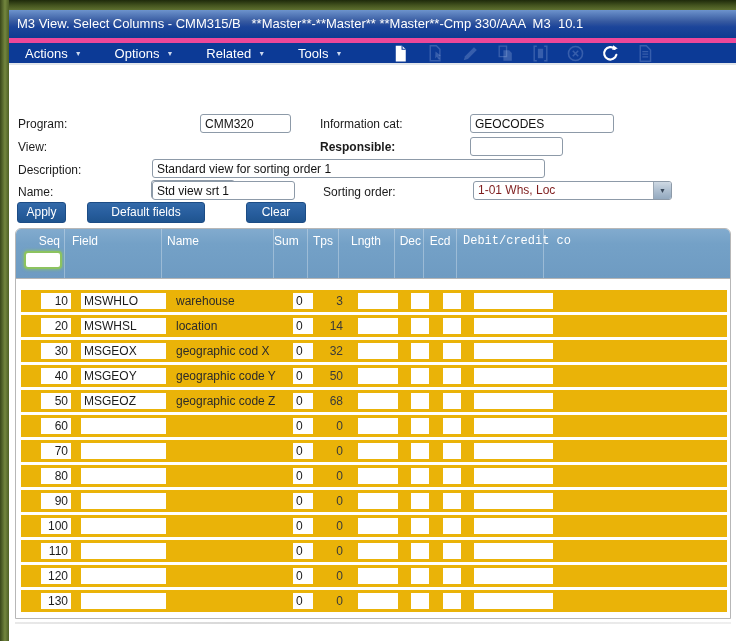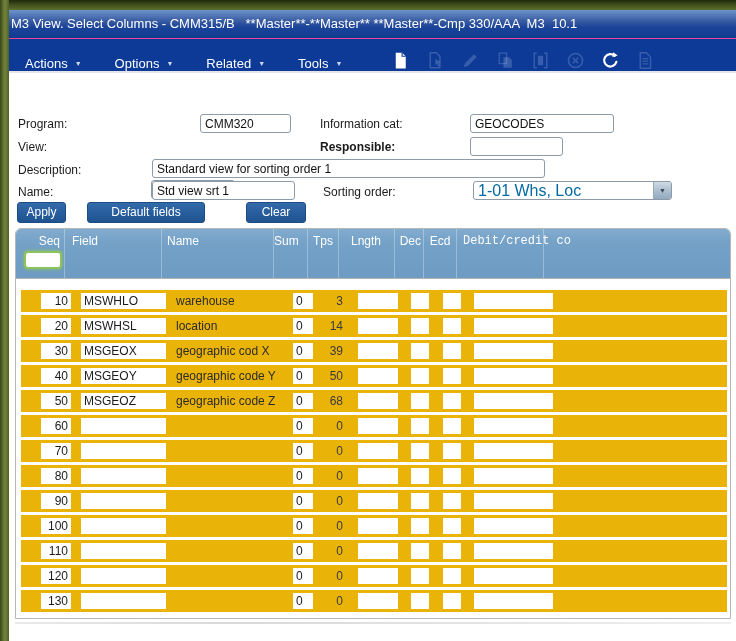--- a/index.html
+++ b/index.html
@@ -9,39 +9,39 @@
     -webkit-font-smoothing:antialiased;
   }
   
   .frame-top{position:absolute;left:0;top:0;width:736px;height:10px;
     background:linear-gradient(180deg,#1e2a0b 0%,#44541f 55%,#5e7030 100%);}
   .frame-left{position:absolute;left:0;top:0;width:9px;height:641px;
     background:linear-gradient(90deg,#39461a 0%,#73863e 55%,#4e5f26 100%);}
   
   .titlebar{position:absolute;left:9px;top:10px;width:727px;height:28px;box-sizing:border-box;
     background:linear-gradient(180deg,#6d93cc 0%,#35589f 42%,#1c459a 60%,#0e3b90 100%);
-    color:#fff;font-size:13px;line-height:28px;padding-left:2px;white-space:pre;overflow:hidden;}
-  
-  .menubar{position:absolute;left:9px;top:38px;width:727px;height:35px;box-sizing:border-box;
-    background:#0c3a96;border-top:1px solid #ec4899;border-bottom:2px solid #e2e6ea;
-    display:flex;align-items:flex-end;}
+    color:#fff;font-size:13px;line-height:28px;padding-left:8px;white-space:pre;overflow:hidden;}
+  
+  .menubar{position:absolute;left:9px;top:38px;width:727px;height:27px;box-sizing:border-box;
+    background:#0c3a96;border-top:5px solid #ec4899;border-bottom:2px solid #e2e6ea;
+    display:flex;align-items:center;}
   .menu-item{color:#ffffff;font-size:13px;display:inline-flex;align-items:center;cursor:default;}
   .menu-item .caret{font-size:7px;margin-left:7px;color:#cdd9ee;}
   #menu-items{display:flex;align-items:center;gap:33px;padding-left:16px;}
   #toolbar-icons{display:flex;align-items:center;gap:14px;margin-left:48px;}
   .tb-icon{width:21px;height:21px;display:inline-block;color:#ffffff;}
   .tb-icon.disabled{color:rgba(210,225,250,0.22);}
   .tb-icon svg{width:21px;height:21px;display:block;}
   
   .lbl{position:absolute;font-size:12px;color:#1b1b1b;}
   .tf{position:absolute;height:19px;box-sizing:border-box;border:1px solid #8d9aa8;border-radius:3px;
     background:#fff;font-family:"Liberation Sans",sans-serif;font-size:12px;color:#111;padding:0 4px;outline:none;}
   .dropdown{position:absolute;height:19px;box-sizing:border-box;border:1px solid #8d9aa8;border-radius:3px;
     background:#fff;display:flex;align-items:stretch;}
-  .dropdown .dd-value{flex:1;font-size:16px;color:#0369a1;line-height:17px;padding:0 4px;overflow:hidden;white-space:nowrap;}
+  .dropdown .dd-value{flex:1;font-size:12px;color:#7f1d1d;line-height:17px;padding:0 4px;overflow:hidden;white-space:nowrap;}
   .dropdown .dd-btn{width:17px;border-left:1px solid #9aa7b4;border-radius:0 2px 2px 0;
     background:linear-gradient(180deg,#cfd9e3 0%,#aebfd0 50%,#93a9bf 100%);
     display:flex;align-items:center;justify-content:center;font-size:7px;color:#39485a;}
   .btn{position:absolute;height:21px;box-sizing:border-box;border:1px solid #1c4c85;border-radius:3px;
     background:linear-gradient(180deg,#336aa9 0%,#275d9d 55%,#1f548f 100%);
     color:#fff;font-size:12px;text-align:center;line-height:19px;cursor:default;}
   
   .grid{position:absolute;left:15px;top:228px;width:716px;height:391px;box-sizing:border-box;
     border:1px solid #b7b7b7;border-radius:6px 6px 0 0;background:#fff;}
   .grid-header{position:relative;height:49px;border-radius:5px 5px 0 0;
@@ -215,21 +215,21 @@
     <input class="cell-in c-lngth" value="" style="">
     <input class="cell-in c-dec" value="" style="">
     <input class="cell-in c-ecd" value="" style="">
     <input class="cell-in c-debit" value="" style="">
   </div>
       <div class="trow">
     <input class="cell-in c-seq" value="30" style="">
     <input class="cell-in c-field" value="MSGEOX" style="">
     <span class="cell-txt c-name">geographic cod X</span>
     <input class="cell-in c-sum" value="0" style="">
-    <span class="cell-txt c-tps">39</span>
+    <span class="cell-txt c-tps">32</span>
     <input class="cell-in c-lngth" value="" style="">
     <input class="cell-in c-dec" value="" style="">
     <input class="cell-in c-ecd" value="" style="">
     <input class="cell-in c-debit" value="" style="">
   </div>
       <div class="trow">
     <input class="cell-in c-seq" value="40" style="">
     <input class="cell-in c-field" value="MSGEOY" style="">
     <span class="cell-txt c-name">geographic code Y</span>
     <input class="cell-in c-sum" value="0" style="">

